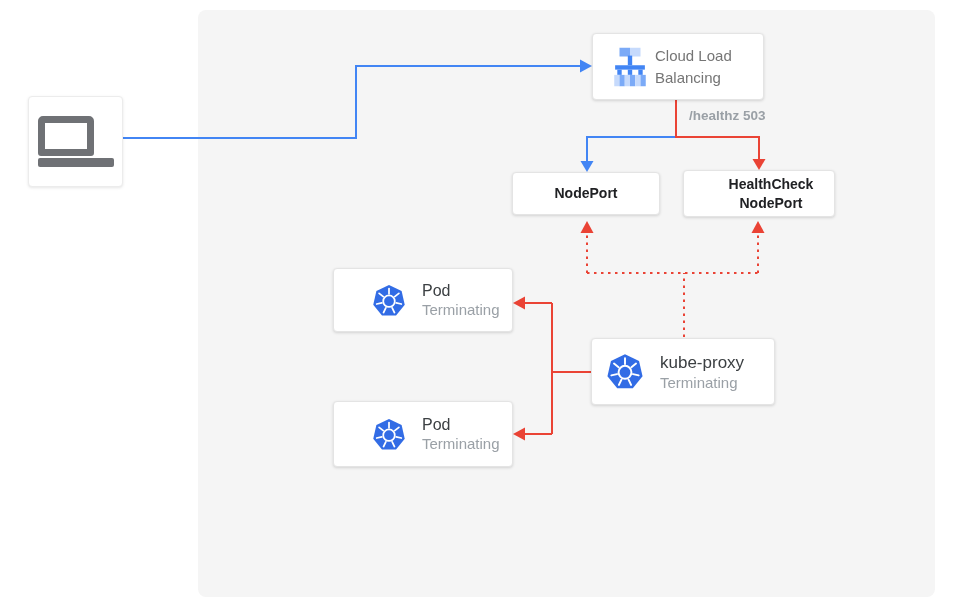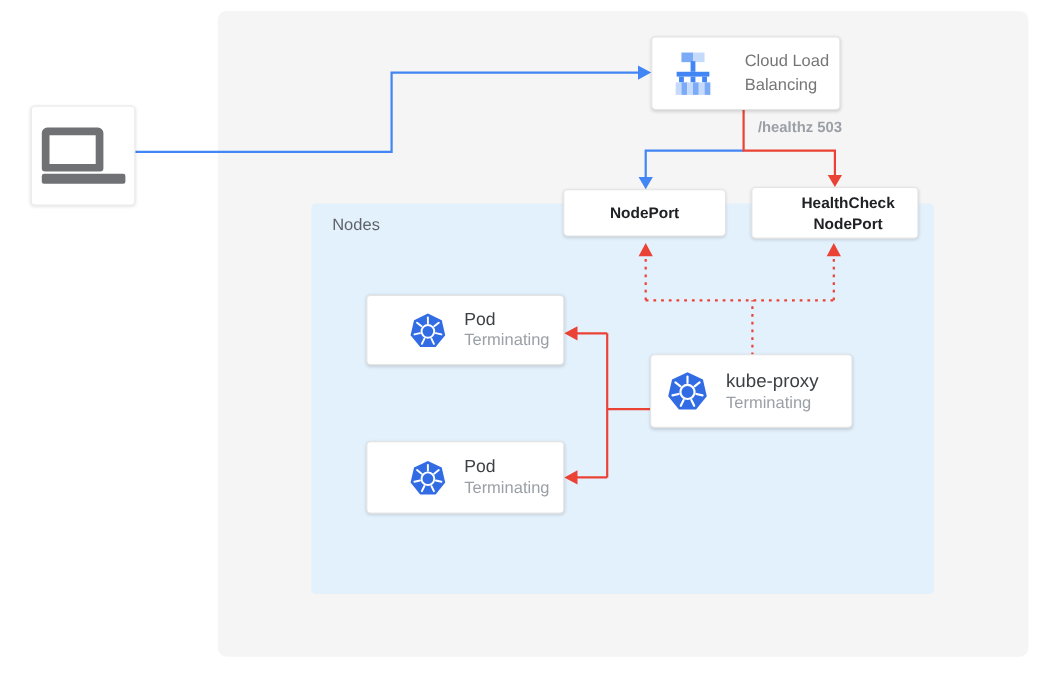--- a/index.html
+++ b/index.html
@@ -29,54 +29,51 @@
     border-radius:4px;box-shadow:0 1px 3px rgba(0,0,0,0.14);display:flex;align-items:center;}
 
   
   .client-box{left:28px;top:96px;width:95px;height:91px;border:1px solid #ECECEC;
     box-shadow:0 1px 3px rgba(0,0,0,0.10);flex-direction:column;justify-content:center;}
   .laptop-screen{width:56px;height:40px;border:7px solid #6F7175;border-radius:5px 5px 3px 3px;}
   .laptop-base{width:76px;height:9px;background:#6F7175;border-radius:2px;margin-top:2px;}
 
   
   .clb-box{left:592px;top:33px;width:172px;height:67px;padding-left:16px;}
-  .clb-text{font-size:15px;line-height:1.45;color:var(--color-text_medium);margin-left:26px;width:90px;}
+  .clb-text{font-size:15px;line-height:1.45;color:var(--color-text_medium);margin-left:4px;width:90px;}
 
   
   .port-box{justify-content:center;text-align:center;font-weight:bold;
     font-size:14px;color:var(--color-text_dark);line-height:1.35;white-space:pre-line;}
   .nodeport-box{left:512px;top:172px;width:148px;height:43px;}
   .healthcheck-box{left:683px;top:170px;width:152px;height:47px;padding-left:24px;}
 
   
   .healthz{position:absolute;left:689px;top:108px;font-size:13.5px;font-weight:bold;
     color:var(--color-text_gray);text-align:center;}
 
   
   .pod-box{left:333px;width:180px;height:64px;padding-left:37px;}
   .pod-box-1{top:268px;}
   .pod-box-2{top:401px;height:66px;}
-  .kproxy-box{left:591px;top:322px;width:184px;height:67px;padding-left:13px;}
+  .kproxy-box{left:591px;top:338px;width:184px;height:67px;padding-left:13px;}
   .box-text{margin-left:15px;}
   .box-title{font-size:16px;color:#3C4043;}
   .kproxy-box .box-title{font-size:17px;}
   .box-sub{font-size:15px;color:var(--color-text_gray);margin-top:1px;}
 
   .k8s-icon{flex:none;}
 </style>
 </head>
 <body>
 
 <div class="canvas">
 
   <div class="panel"></div>
 
-  <div class="nodes-panel">
-    <div class="nodes-label">Nodes</div>
-  </div>
 
   <svg class="edges" width="953" height="612" viewBox="0 0 953 612">
 
     <polyline points="123,138 356,138 356,66 581,66" fill="none" stroke-width="2" style="stroke:var(--color-blue)"></polyline>
     <polygon points="592,66 580,59.5 580,72.5" style="fill:var(--color-blue)"></polygon>
 
     <polyline points="676,137 587,137 587,163" fill="none" stroke-width="2" style="stroke:var(--color-blue)"></polyline>
     <polygon points="587,172 580.5,161 593.5,161" style="fill:var(--color-blue)"></polygon>
 
     <polyline points="676,100 676,137 759,137 759,161" fill="none" stroke-width="2" style="stroke:var(--color-red)"></polyline>

